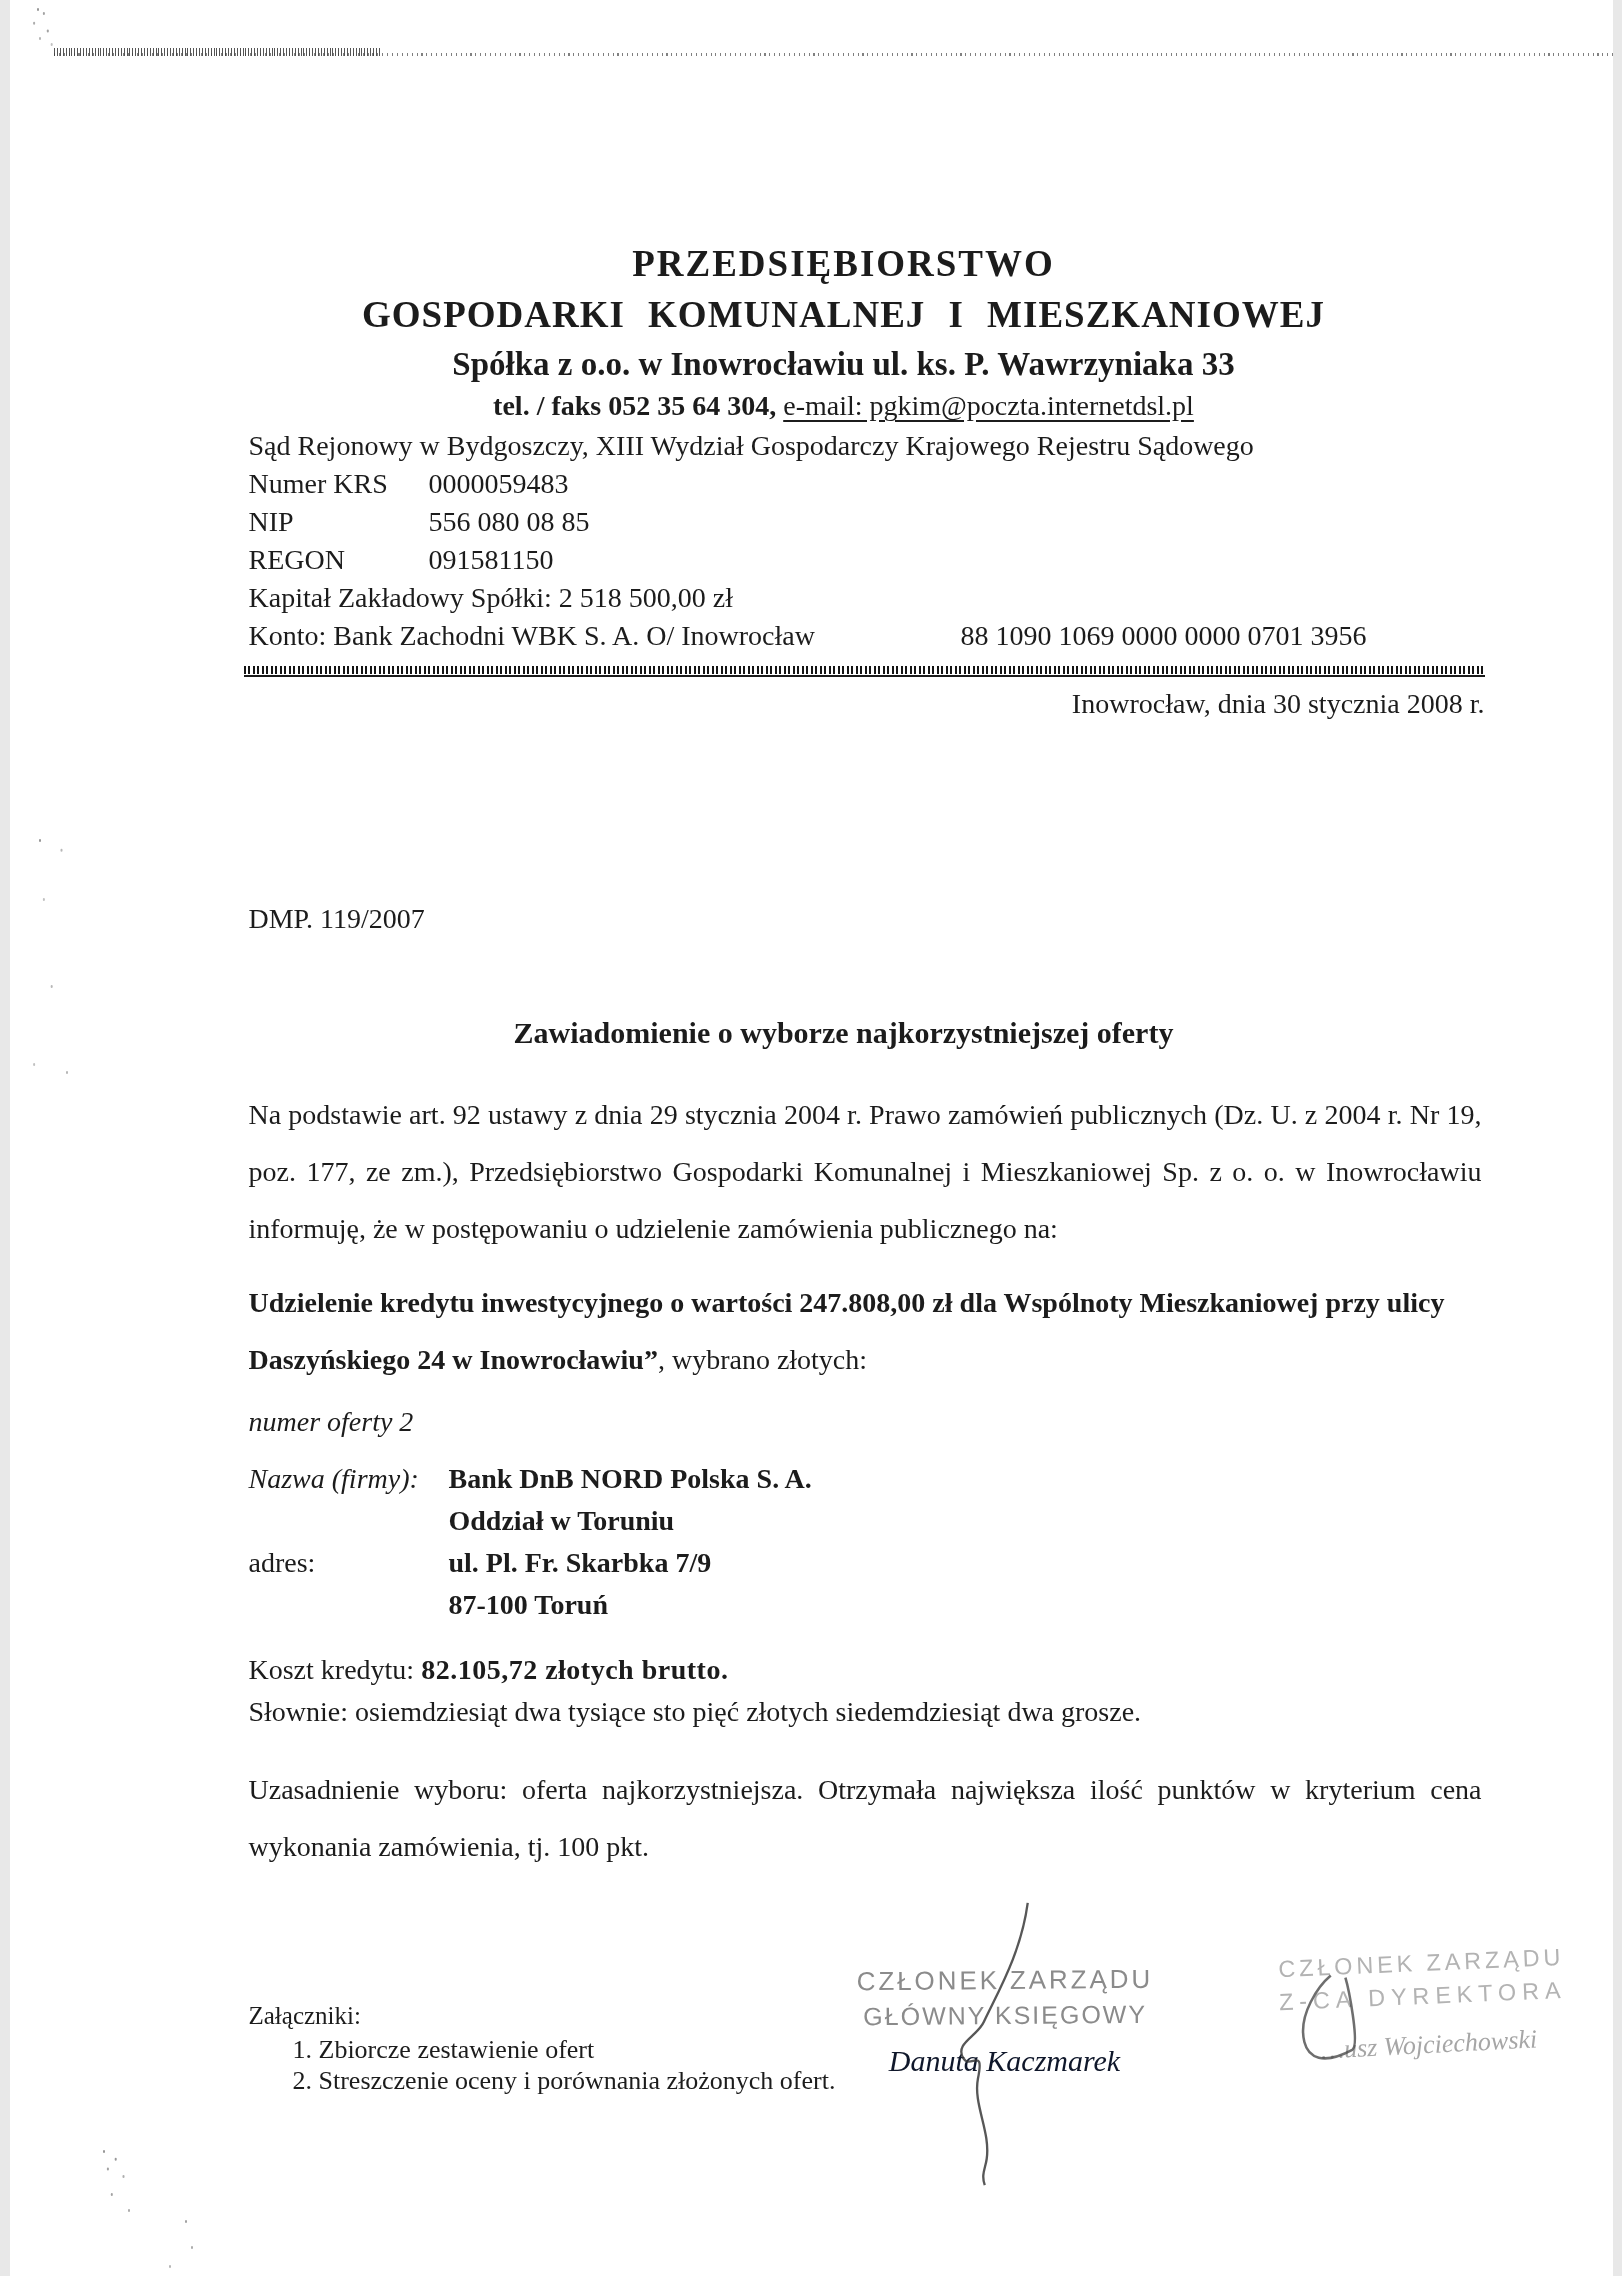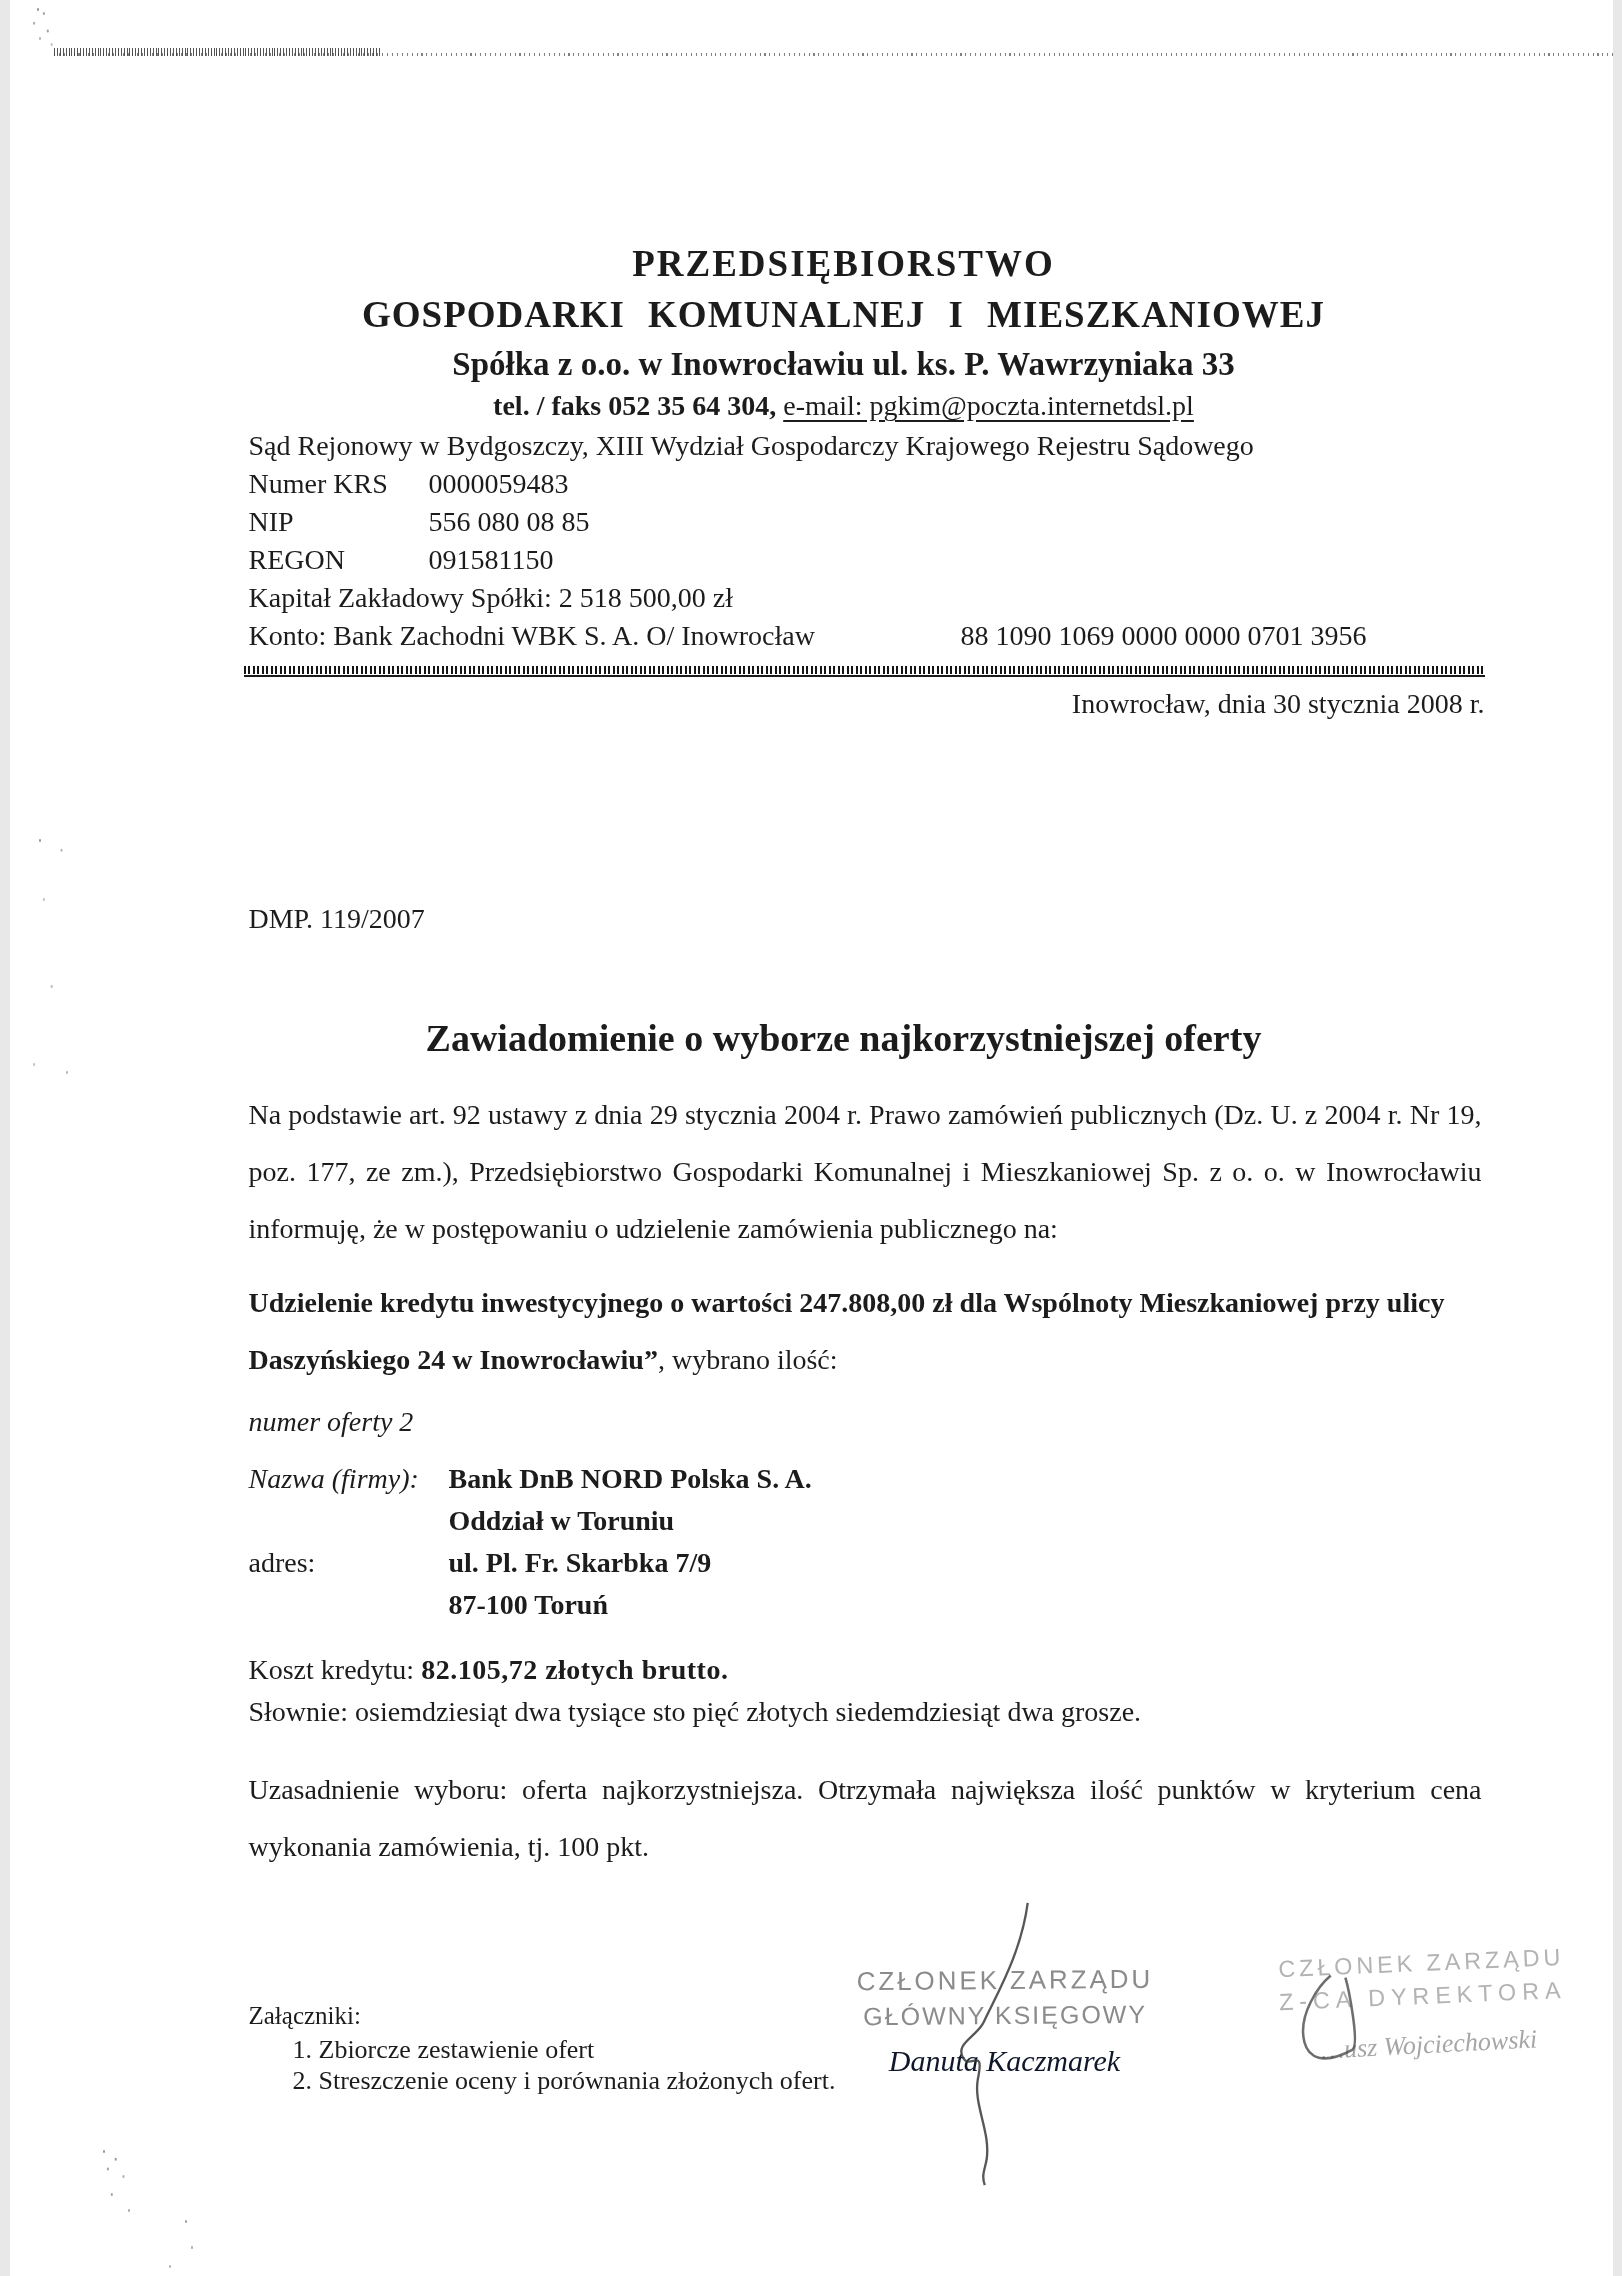--- a/index.html
+++ b/index.html
@@ -39,21 +39,21 @@
   .reg-row { height:38px; position:relative; white-space:nowrap; }
   .reg-label { display:inline-block; width:180px; }
   .acct-num { position:absolute; left:712px; top:0; }
 
   .sep-ticks { left:234px; top:666px; width:1241px; height:7.8px;
     background:repeating-linear-gradient(90deg,#141414 0 1.6px, transparent 1.6px 4.5px); }
   .sep-line { left:234px; top:675px; width:1241px; height:2px; background:#1a1a1a; }
 
   .date-line { left:878px; top:688px; width:597px; text-align:right; font-size:28px; }
   .ref-num { left:239px; top:903px; font-size:28px; }
-  .doc-title { left:195px; top:1016px; width:1278px; text-align:center; font-size:38px; font-weight:bold; }
+  .doc-title { left:195px; top:1016px; width:1278px; text-align:center; font-size:30px; font-weight:bold; }
 
   .para { left:239px; width:1233px; font-size:28px; line-height:57px; text-align:justify; }
   .p-intro { top:1086px; }
   .p-subject { top:1274px; text-align:left; font-weight:bold; }
   .p-subject .tail { font-weight:normal; }
   .p-offer { top:1393px; font-style:italic; text-align:left; }
 
   .vendor { left:239px; top:1463px; width:1073px; font-size:28px;font-family:Liberation Serif, serif; }
   .v-row { height:42px; position:relative; }
   .v-label { position:absolute; left:0; }
@@ -125,21 +125,21 @@
   <div class="abs sep-ticks"></div>
   <div class="abs sep-line"></div>
 
   <div class="abs date-line">Inowrocław, dnia 30 stycznia 2008 r.</div>
   <div class="abs ref-num">DMP. 119/2007</div>
   <div class="abs doc-title">Zawiadomienie o wyborze najkorzystniejszej oferty</div>
 
   <div class="abs para p-intro">Na podstawie art. 92 ustawy z dnia 29 stycznia 2004 r. Prawo zamówień publicznych (Dz. U. z 2004 r. Nr 19, poz. 177, ze zm.), Przedsiębiorstwo Gospodarki Komunalnej i Mieszkaniowej Sp. z o. o. w Inowrocławiu  informuję, że w postępowaniu o udzielenie zamówienia publicznego na:</div>
 
   <div class="abs para p-subject">
-    <span>Udzielenie kredytu inwestycyjnego o wartości 247.808,00 zł dla Wspólnoty Mieszkaniowej przy ulicy Daszyńskiego 24 w Inowrocławiu”</span><span class="tail">, wybrano ilość:</span>
+    <span>Udzielenie kredytu inwestycyjnego o wartości 247.808,00 zł dla Wspólnoty Mieszkaniowej przy ulicy Daszyńskiego 24 w Inowrocławiu”</span><span class="tail">, wybrano złotych:</span>
   </div>
 
   <div class="abs para p-offer">numer oferty 2</div>
 
   <div class="abs vendor">
     <div class="v-row">
       <span class="v-label it">Nazwa (firmy):</span>
       <span class="v-value">Bank DnB NORD Polska S. A.</span>
     </div>
     <div class="v-row">

